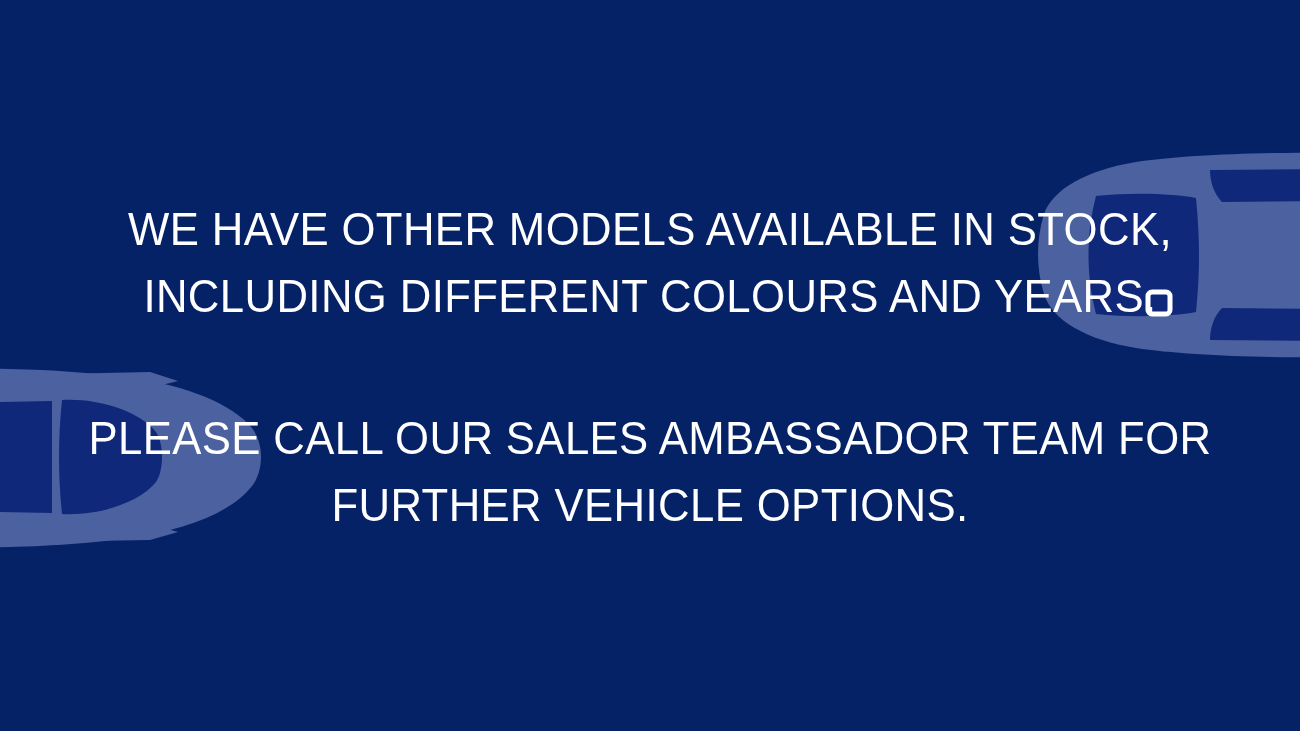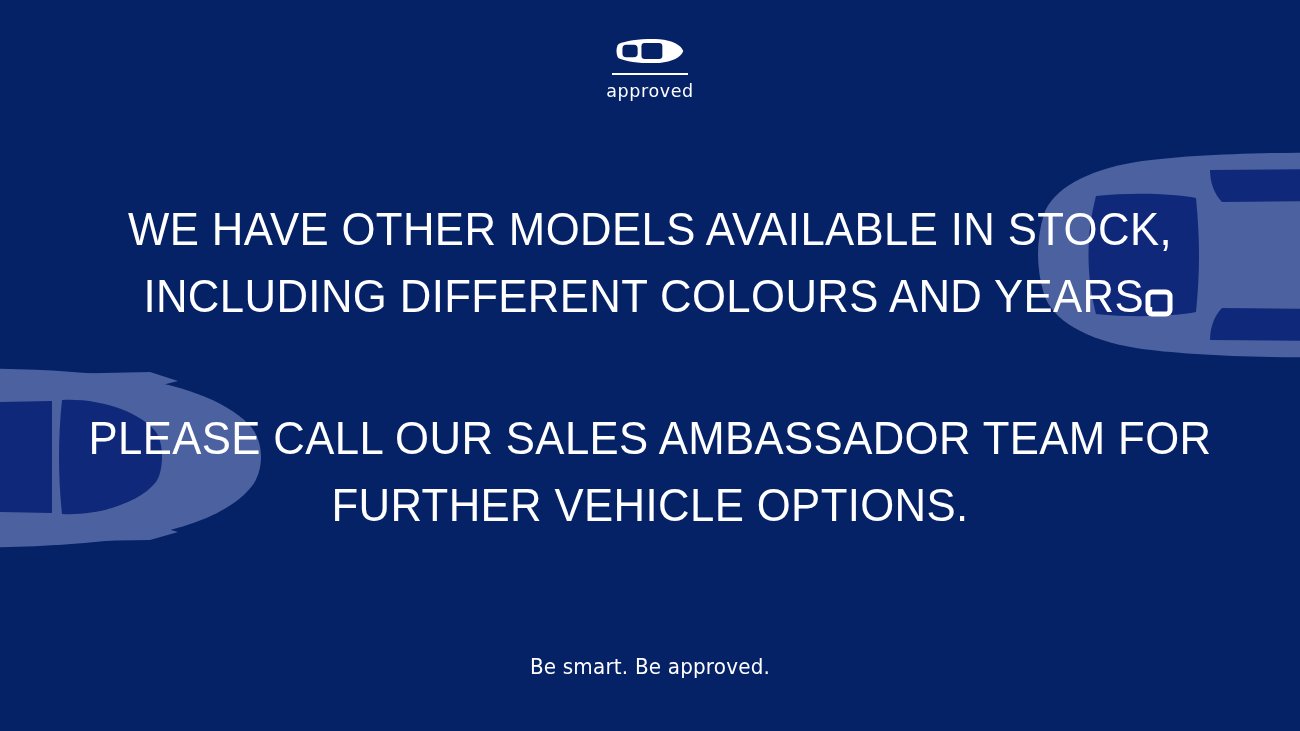--- a/index.html
+++ b/index.html
@@ -156,37 +156,20 @@
                C 1214 194, 1210 182, 1210 170 Z" fill="#10287A"></path>
       <path d="M 1210 340
                C 1210 328, 1214 316, 1222 308
                L 1420 310 L 1420 342 Z" fill="#10287A"></path>
       <rect x="1210" y="208" width="214" height="94" fill="#4C62A0"></rect>
 
       <rect x="1148" y="292" width="22" height="22" rx="4" fill="#10287A" stroke="#ffffff" stroke-width="5"></rect>
     </g>
   </svg>
 
-  <div class="logo-block">
-    <svg class="logo-mark" viewBox="0 0 160 70">
-      <path d="M 14 20
-               C 30 12, 70 8, 100 10
-               C 126 12, 146 22, 150 35
-               C 146 48, 126 58, 100 60
-               C 70 62, 30 58, 14 50
-               C 8 44, 8 26, 14 20 Z" fill="#ffffff"></path>
-      <rect x="22" y="22" width="32" height="26" rx="8" fill="#062267"></rect>
-      <rect x="62" y="18" width="44" height="34" rx="7" fill="#062267"></rect>
-    </svg>
-    <div class="logo-rule"></div>
-    <div class="logo-word">approved</div>
-  </div>
 
   <div class="message">
     <p class="headline">WE HAVE OTHER MODELS AVAILABLE IN STOCK, INCLUDING DIFFERENT COLOURS AND YEARS.</p>
     <p class="headline">PLEASE CALL OUR SALES AMBASSADOR TEAM FOR FURTHER VEHICLE OPTIONS.</p>
   </div>
 
-  <div class="tagline-wrap">
-    <p class="tagline">Be smart. Be approved.</p>
-  </div>
 
 </div>
 
 </body></html>

